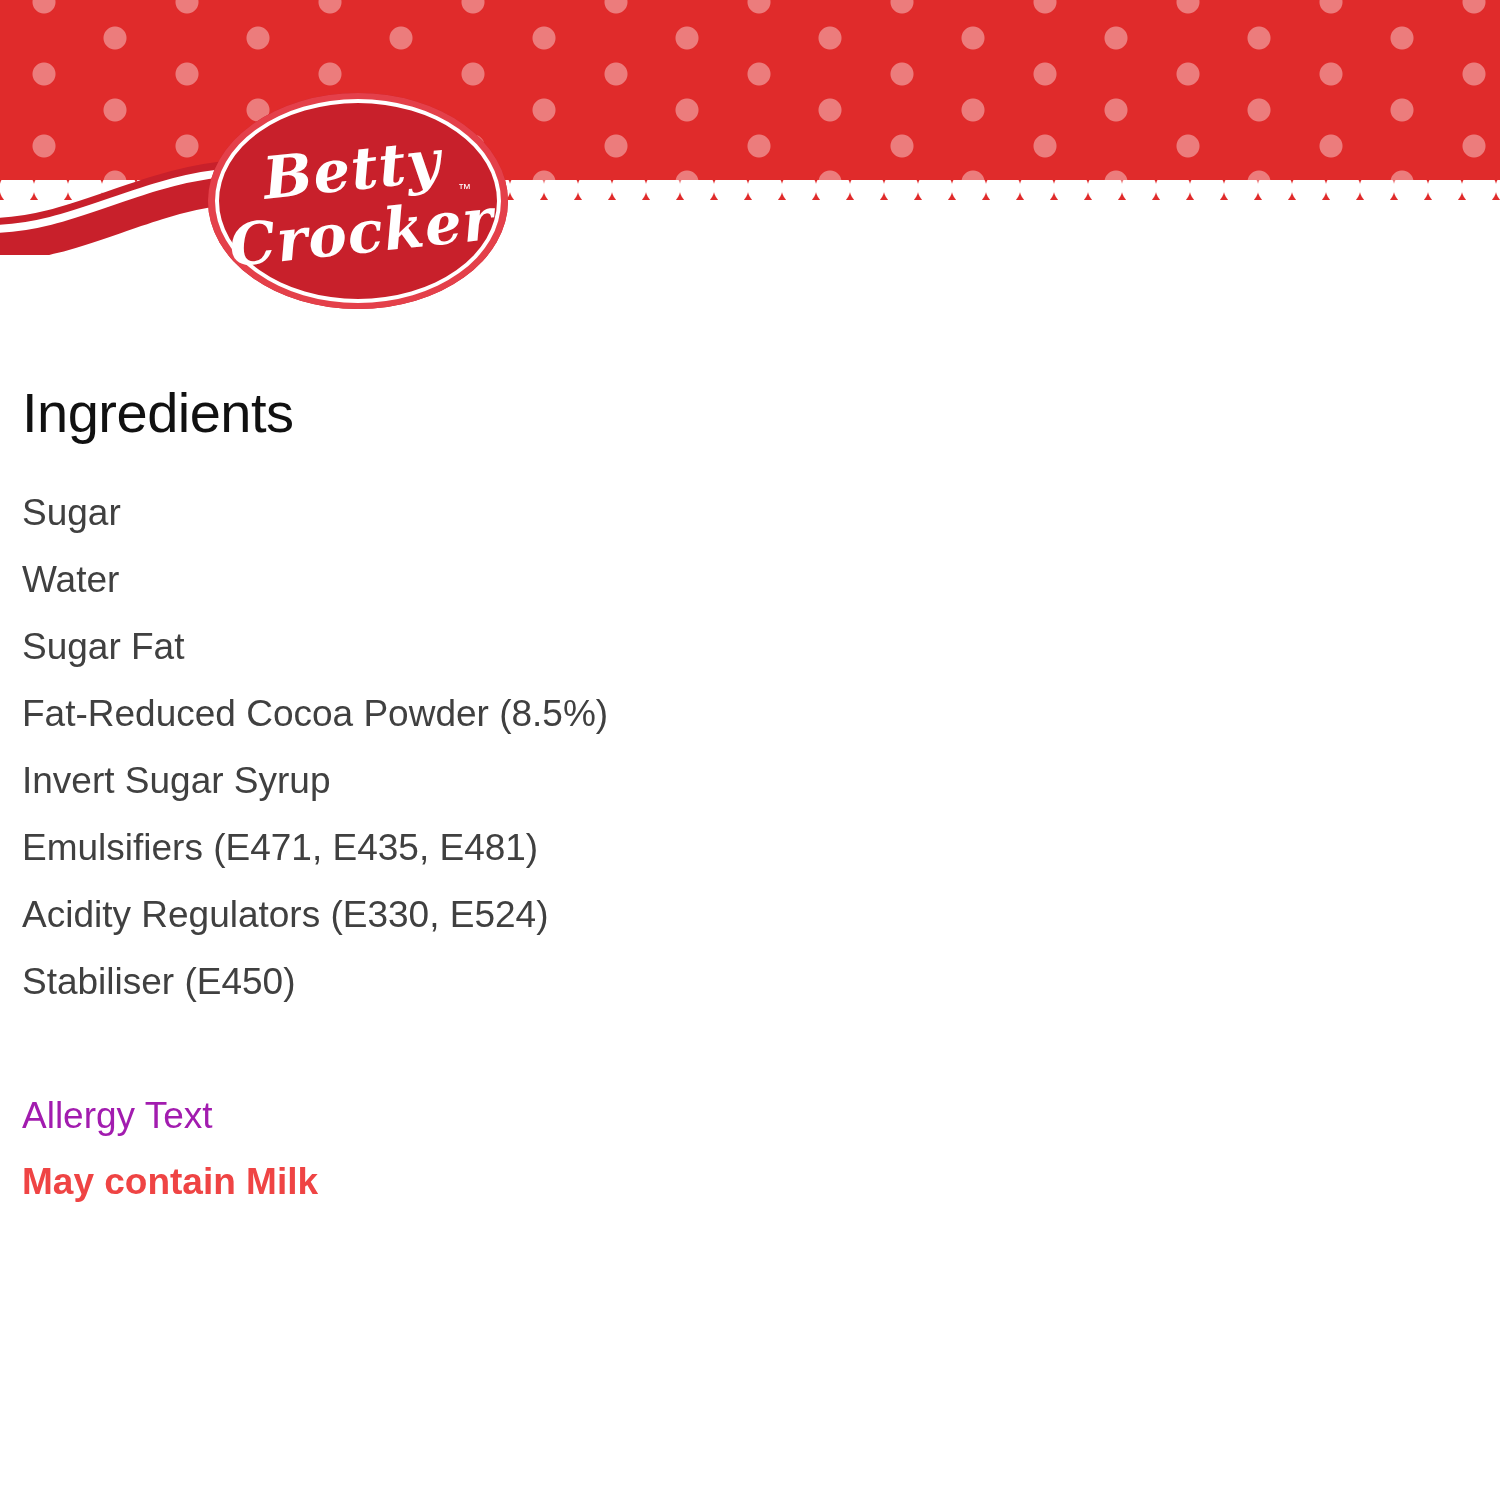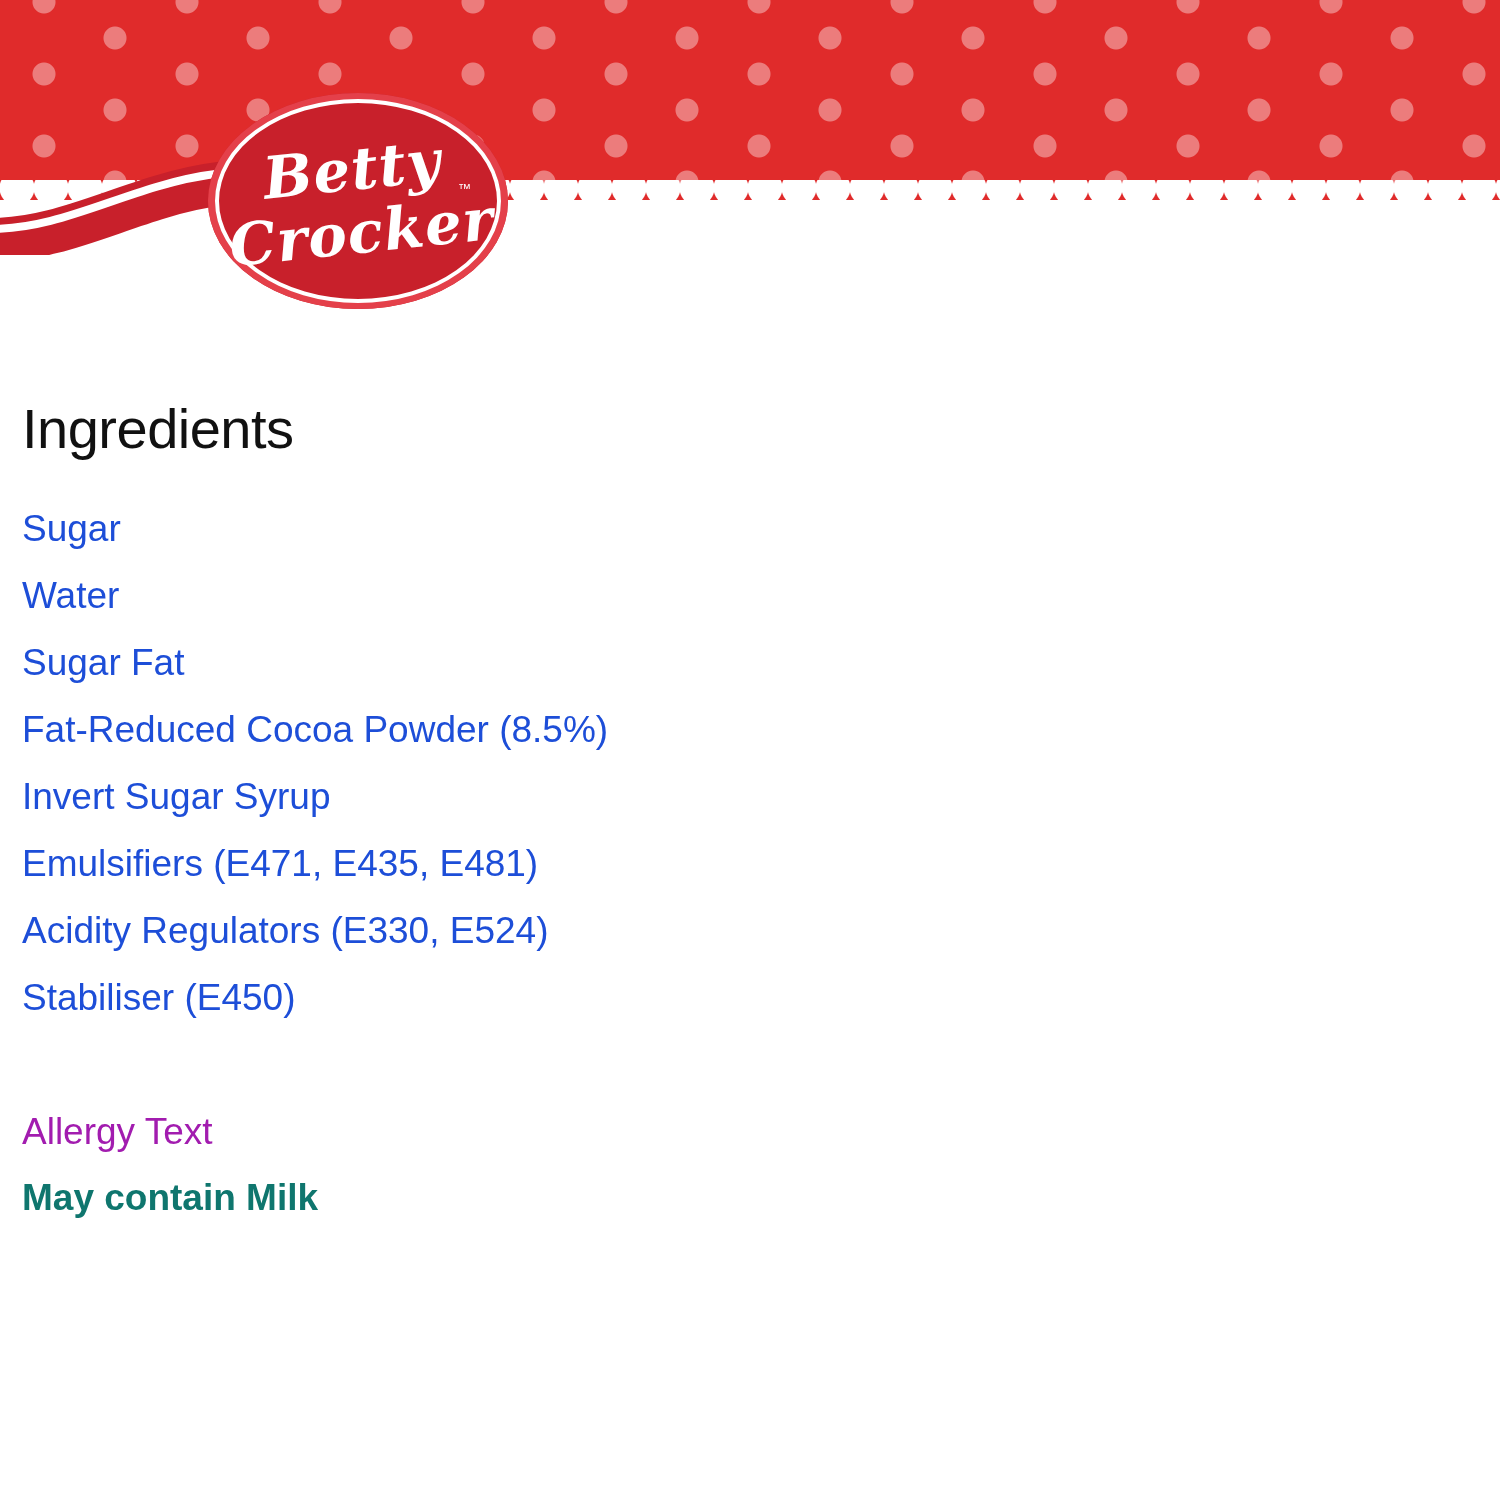--- a/index.html
+++ b/index.html
@@ -118,54 +118,54 @@
     color: #ffffff;
     font-size: 13px;
     font-family: "Liberation Sans", sans-serif;
     font-style: normal;
   }
 
   
   .content {
     position: absolute;
     left: 22px;
-    top: 396px;
+    top: 380px;
     width: 1440px;
   }
   .section-title {
     font-size: 56px;
     font-weight: 400;
     color: #111111;
     margin: 0 0 34px 0;
     letter-spacing: -0.5px;
   }
   .ingredient-list {
     list-style: none;
     margin: 0;
     padding: 0;
   }
   .ingredient-list li {
     font-size: 37px;
-    color: #1d4ed8;
+    color: #404040;
     line-height: 1;
     padding: 15px 0;
   }
   .allergy-block {
     margin-top: 72px;
   }
   .allergy-heading {
     font-size: 37px;
     font-weight: normal;
     color: #a21caf;
     padding: 8px 0;
   }
   .allergy-text {
     font-size: 37px;
     font-weight: bold;
-    color: #0f766e;
+    color: #ef4444;
     padding: 16px 0 0 0;
   }
 </style>
 </head>
 <body>
 
 <div class="header">
   <div class="dots"></div>
   <div class="dots2"></div>
   <div class="scallop"></div>

